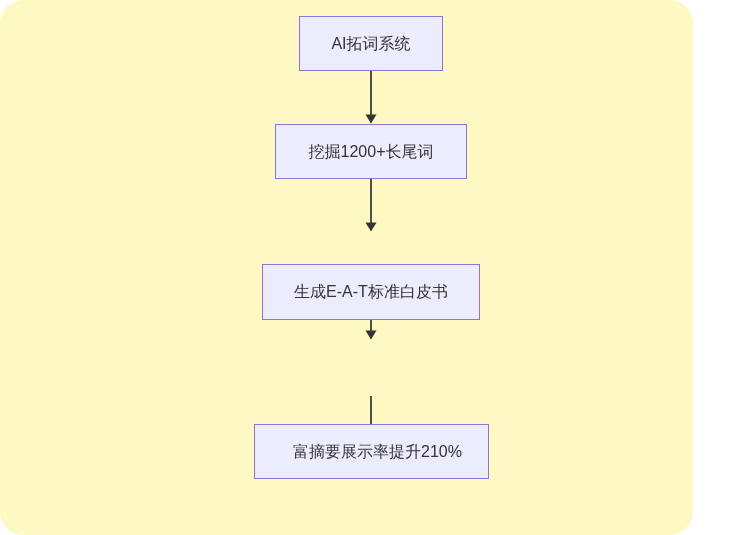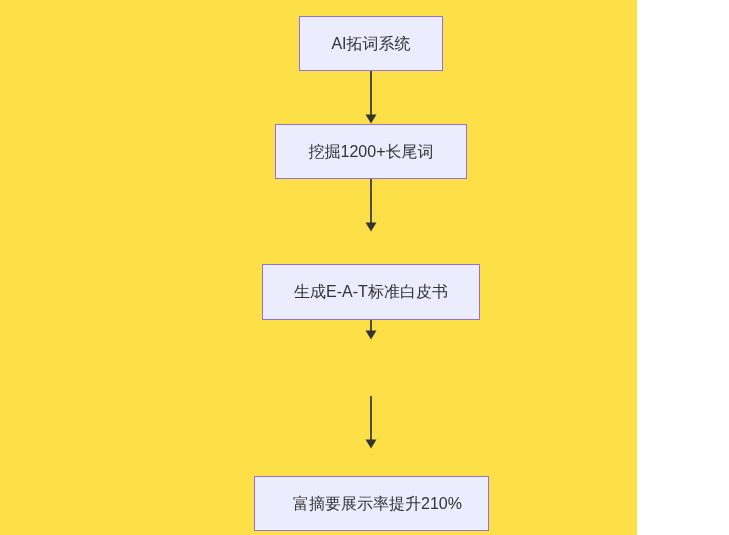--- a/index.html
+++ b/index.html
@@ -1,25 +1,26 @@
 <!DOCTYPE html>
 <html><head>
 <meta charset="utf-8">
 <style>
   html, body {
     margin: 0;
     padding: 0;
   }
   .canvas {
     position: relative;
-    width: 637px;
+    width: 693px;
     height: 535px;
-    background: #fde047;
+    background: #fef9c3;
     overflow: hidden;
     font-family: "Liberation Sans", sans-serif;
+    border-radius: 23px;
   }
   .edges-layer {
     position: absolute;
     left: 0;
     top: 0;
     pointer-events: none;
   }
   .flow-node {
     position: absolute;
     box-sizing: border-box;
@@ -73,17 +74,17 @@
 
   <div class="flow-node" style="left:275px; top:124px; width:192px; height:55px;">
     <span>挖掘1200+长尾词</span>
   </div>
 
   <div class="flow-node" style="left:262px; top:232px; width:218px; height:56px;margin-top:32px;">
     <span>生成E-A-T标准白皮书</span>
   </div>
 
 
-  <div class="flow-node" style="left:254px; top:476px; width:235px; height:55px;padding-left:12px;">
+  <div class="flow-node" style="left:254px; top:424px; width:235px; height:55px;padding-left:12px;">
     <span>富摘要展示率提升210%</span>
   </div>
 
 </div>
 
 </body></html>

